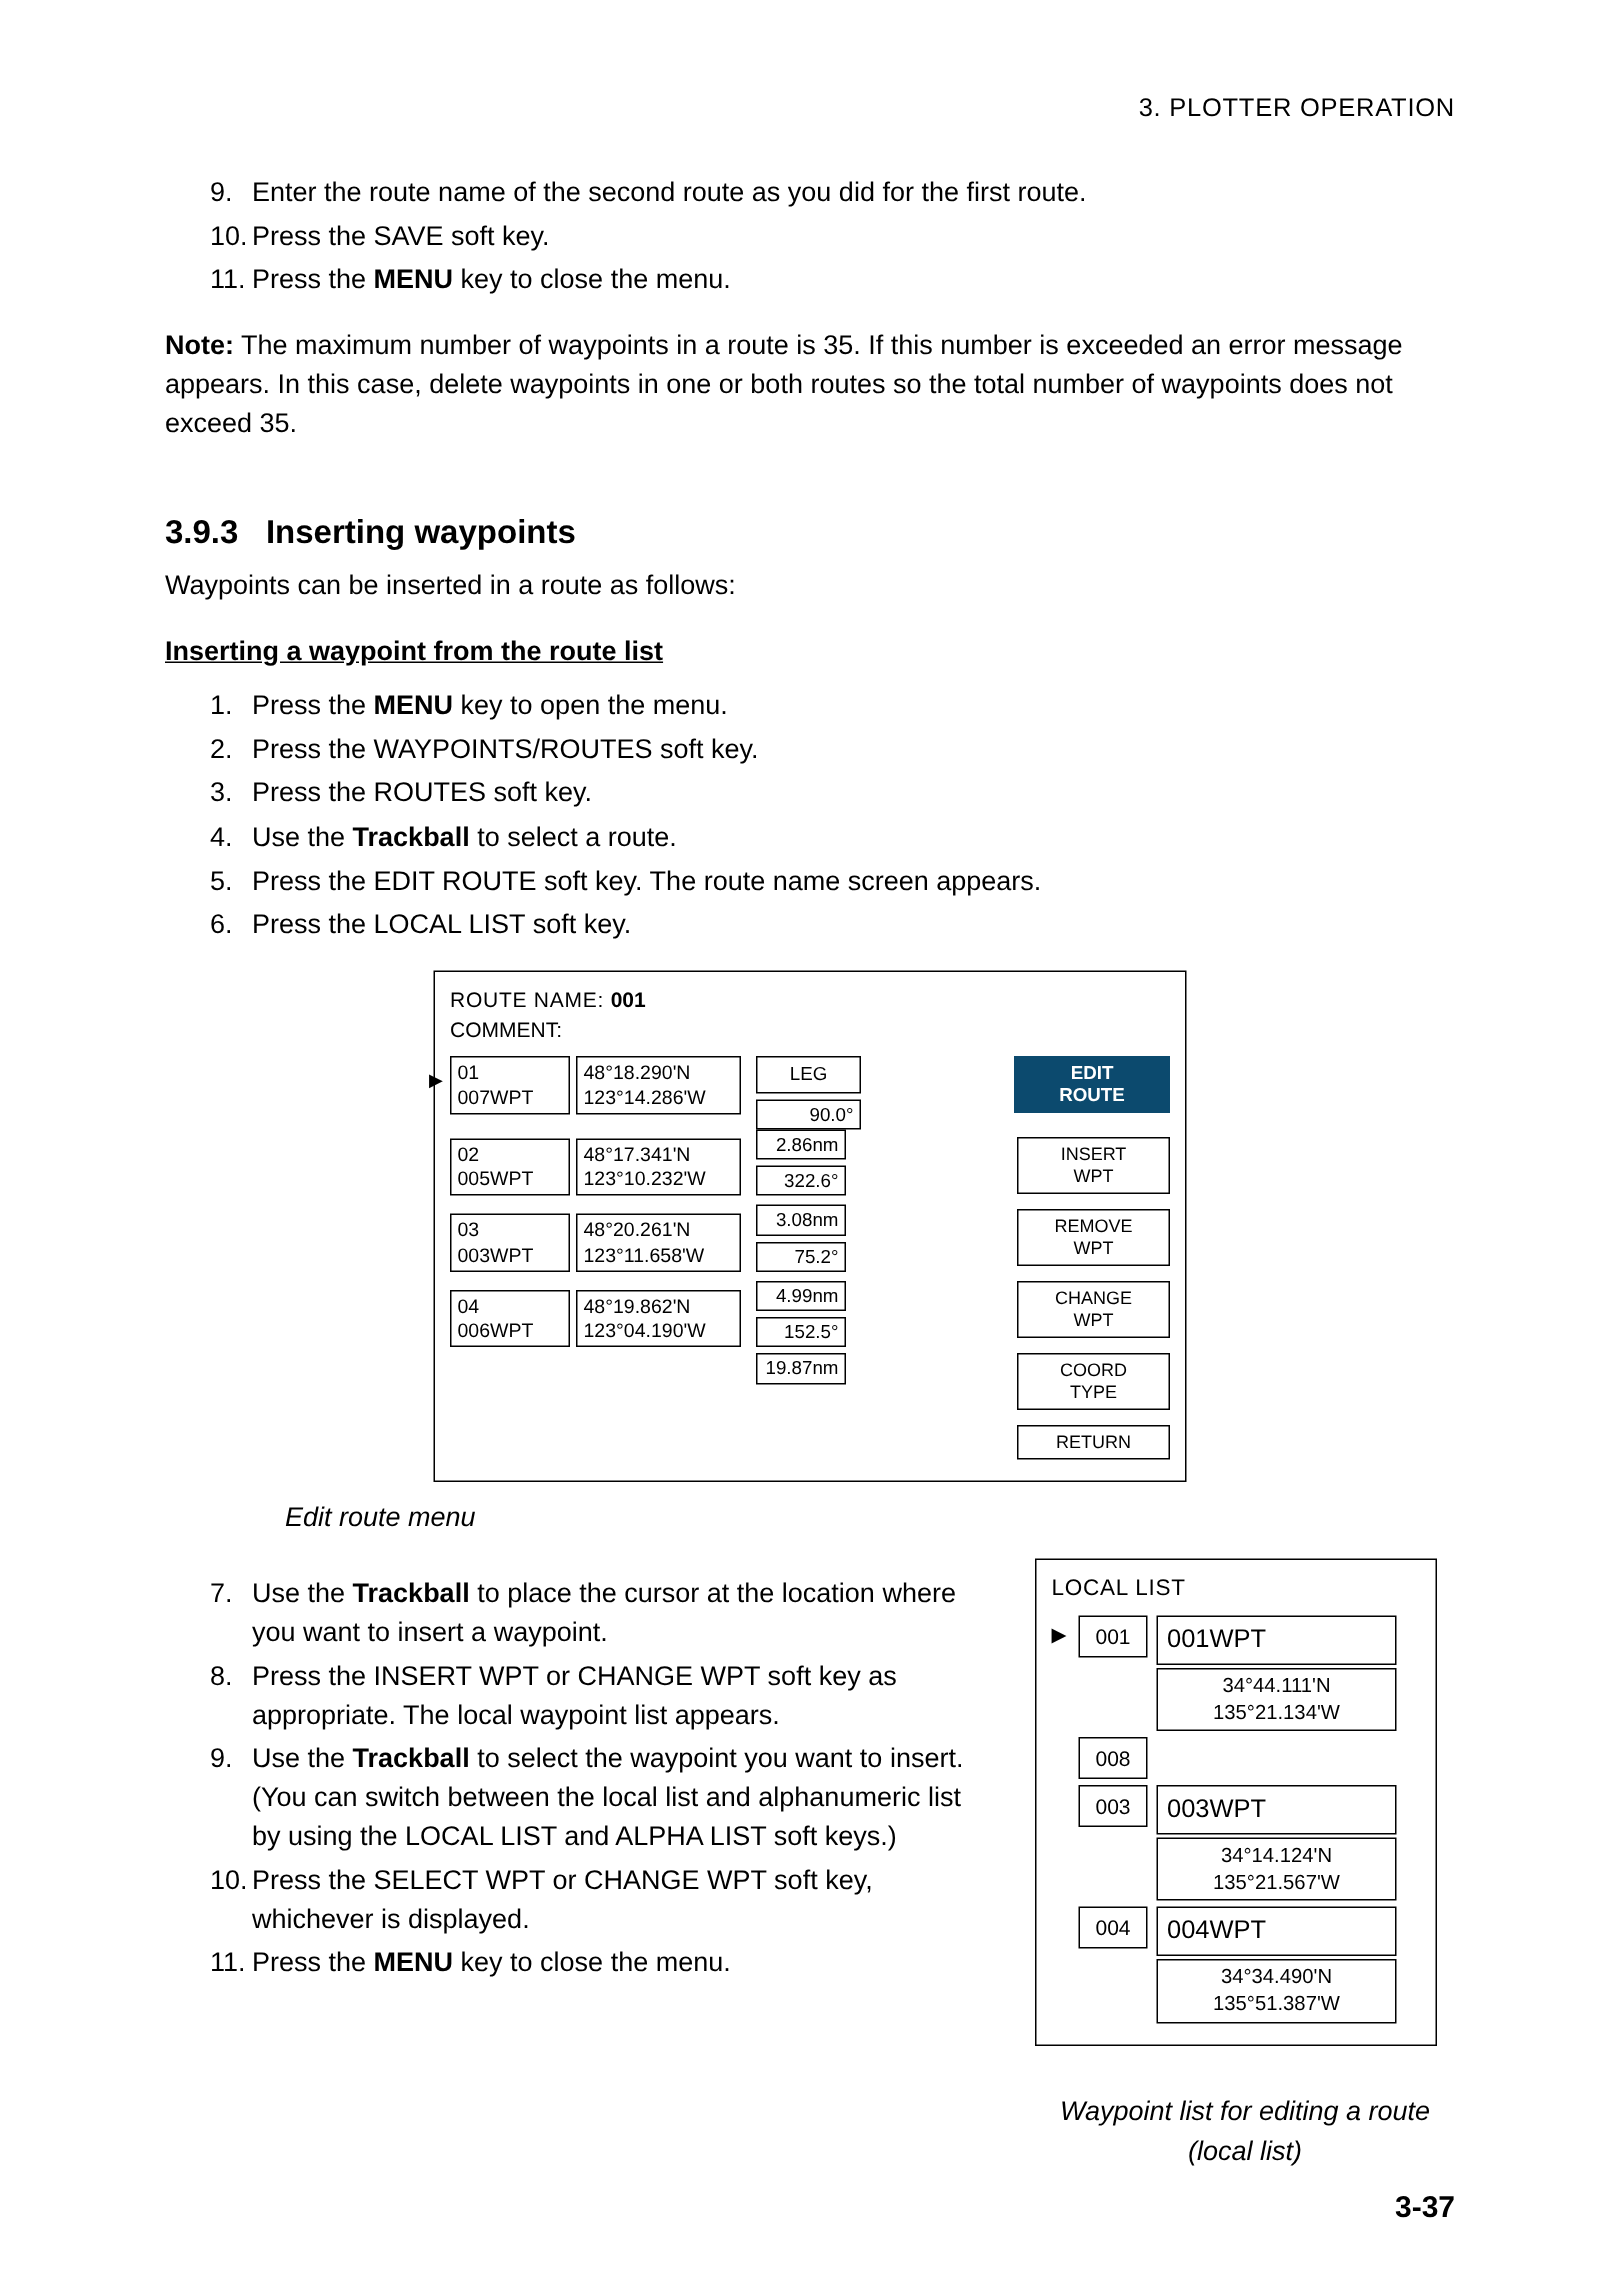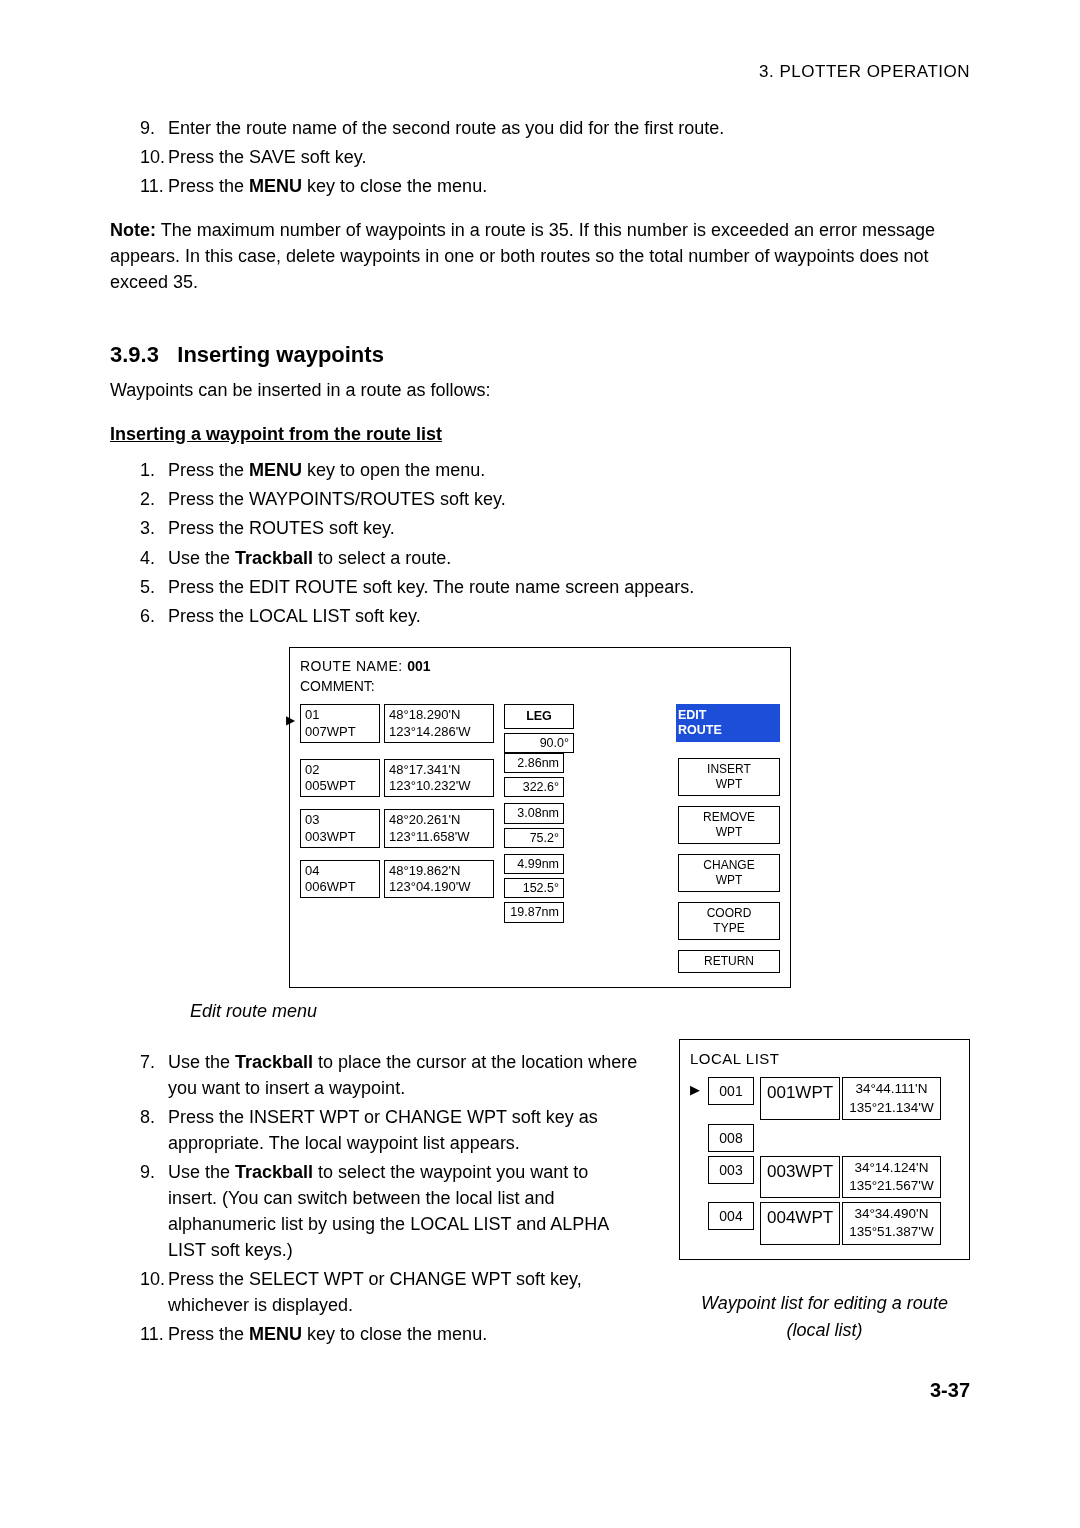--- a/index.html
+++ b/index.html
@@ -117,33 +117,33 @@
     font-size: 12.5px;
     text-align: right;
     line-height: 1.3;
   }
   .fig1 .legend-leg {
     border: 1px solid #000;
     padding: 2px 4px;
     text-align: center;
     width: 60px;
     font-size: 12.5px;
-    font-weight: bold;
   }
   .fig1 .right-col {
     flex: 1;
     display: flex;
     flex-direction: column;
     gap: 10px;
   }
   .fig1 .sklabel {
-    background: #1d4ed8;
+    background: #0c4a6e;
     color: #fff;
     font-weight: bold;
     font-size: 12.5px;
+    text-align: center;
     padding: 4px 2px;
     margin-bottom: 6px;
     width: 100px;
     align-self: flex-end;
     line-height: 1.2;
   }
   .fig1 .sk {
     border: 1px solid #000;
     font-size: 12px;
     text-align: center;
@@ -162,21 +162,21 @@
   .row2 .textcol {
     flex: 1;
   }
   .row2 .figcol {
     flex: 0 0 280px;
   }
   .fig2 {
     border: 1px solid #000;
     padding: 8px 10px 10px 10px;
     font-size: 14px;
-    width: 291px;
+    width: 268px;
     box-sizing: border-box;
   }
   .fig2 .title2 {
     margin-bottom: 8px;
     font-size: 15px;
     letter-spacing: 0.5px;
   }
   .fig2 .entry {
     display: flex;
     align-items: flex-start;
@@ -191,21 +191,21 @@
     border: 1px solid #000;
     width: 40px;
     text-align: center;
     padding: 3px 2px;
     font-size: 14px;
     margin-right: 6px;
     height: 20px;
   }
   .fig2 .ename-box {
     display: flex;
-    flex-direction: row;
+    flex-direction: column;
     gap: 2px;
     width: 160px;
   }
   .fig2 .ename {
     border: 1px solid #000;
     padding: 3px 6px;
     font-size: 17px;
   }
   .fig2 .ecoord {
     border: 1px solid #000;

